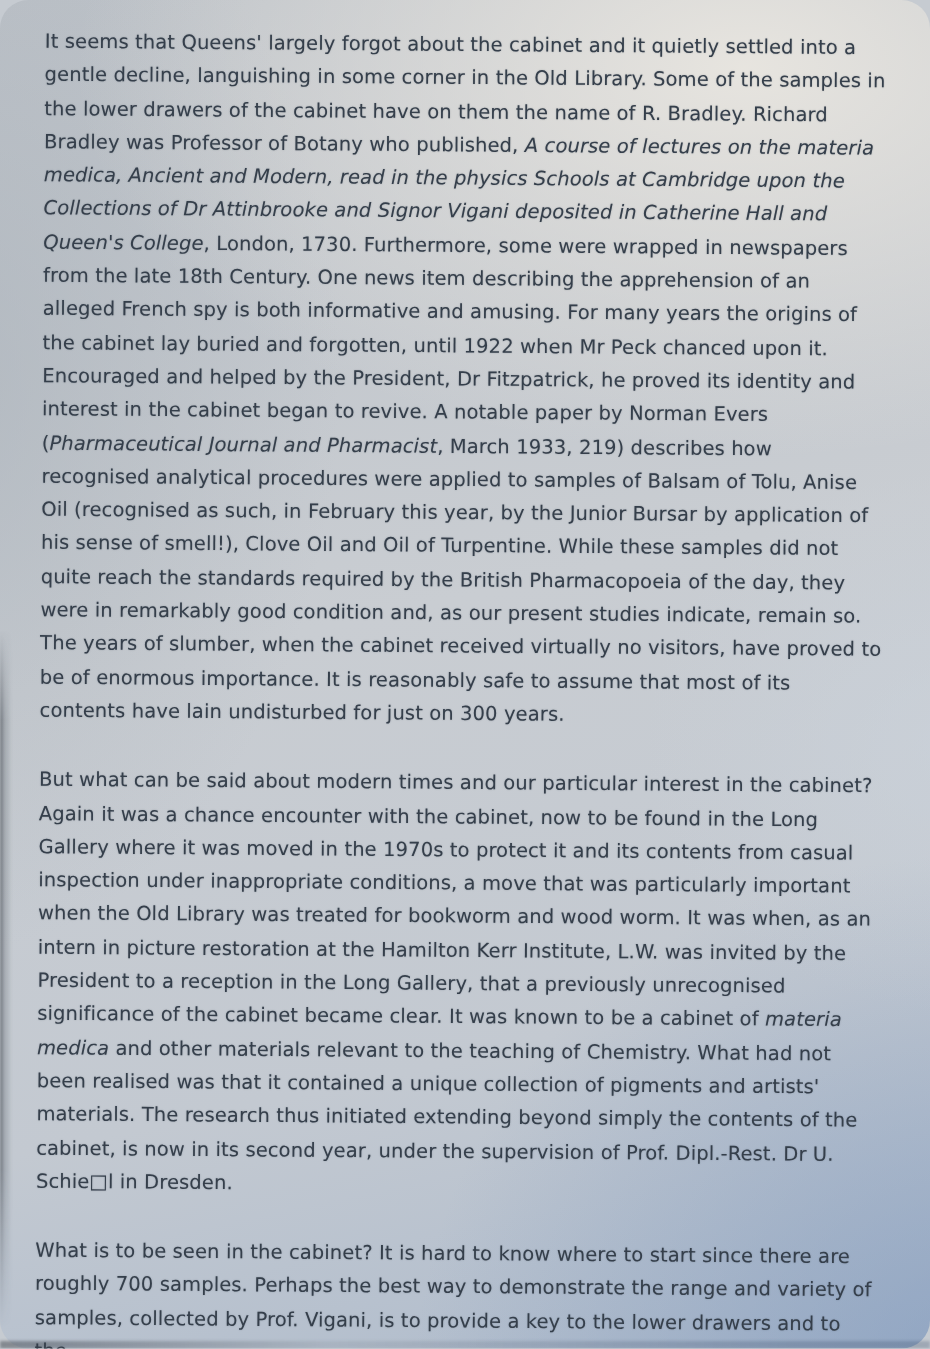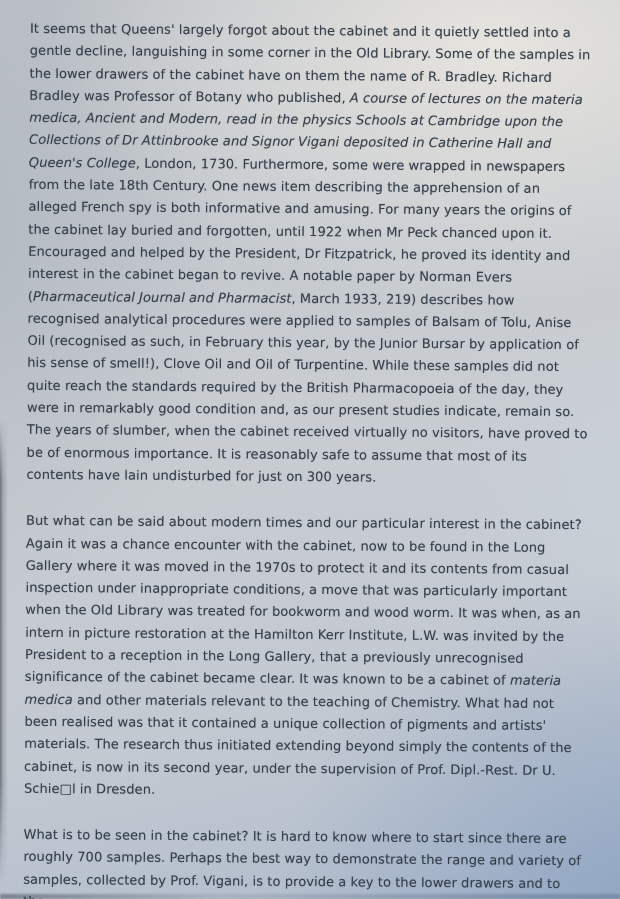--- a/index.html
+++ b/index.html
@@ -16,20 +16,21 @@
   }
   .photo {
     position: absolute;
     inset: 0;
     background:
       radial-gradient(720px 420px at 80% 5%, rgba(233,230,224,0.95), rgba(233,230,224,0) 62%),
       radial-gradient(560px 540px at 104% 103%, rgba(118,146,186,0.55), rgba(118,146,186,0) 66%),
       radial-gradient(300px 260px at 103% 55%, rgba(205,213,222,0.5), rgba(205,213,222,0) 70%),
       radial-gradient(430px 640px at -5% 28%, rgba(163,172,181,0.5), rgba(163,172,181,0) 60%),
       linear-gradient(168deg, #bdc2c8 0%, #c9cdd2 45%, #c3c9d1 75%, #aebbcc 100%);
+    border-radius: 19px;
   }
   .edge-shadow {
     position: absolute;
     left: 0;
     top: 420px;
     height: 465px;
     width: 9px;
     background: linear-gradient(to right, rgba(38,45,53,0.55) 0px, rgba(38,45,53,0.2) 3px, rgba(38,45,53,0) 8px);
     -webkit-mask-image: linear-gradient(to bottom, transparent 0, #000 60px, #000 360px, transparent 100%);
     mask-image: linear-gradient(to bottom, transparent 0, #000 60px, #000 360px, transparent 100%);

